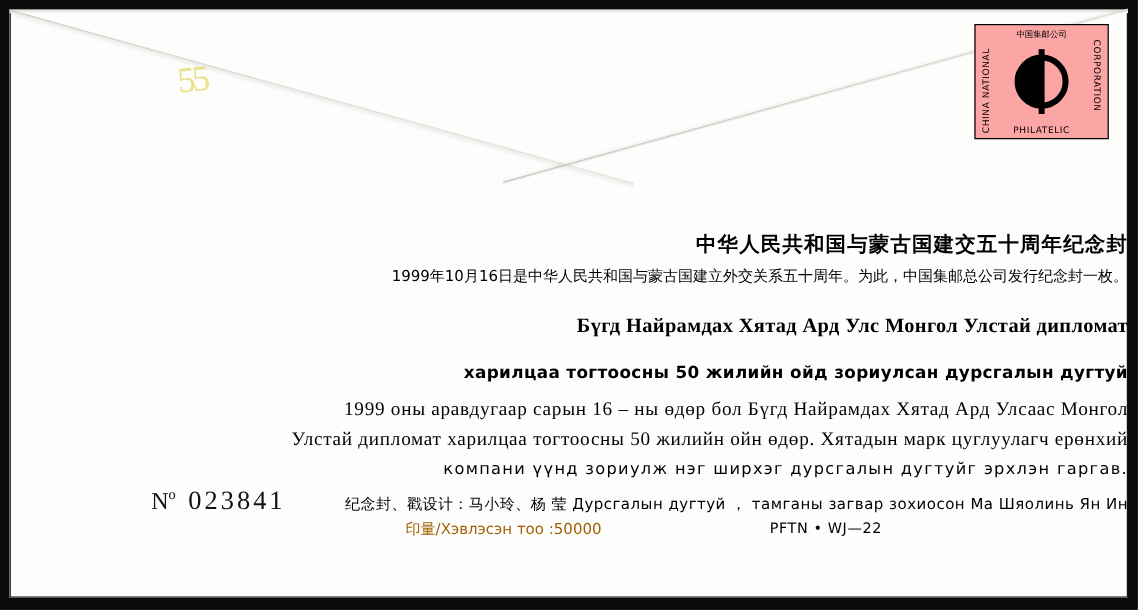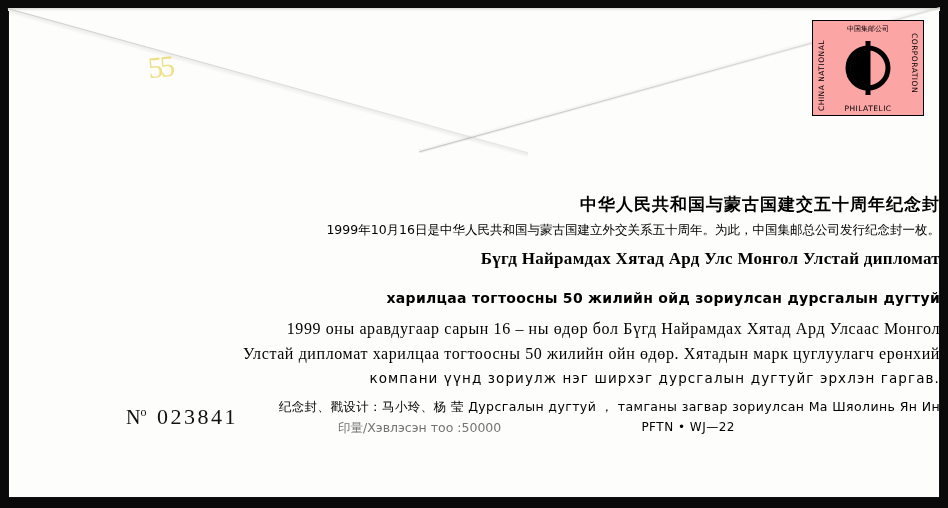--- a/index.html
+++ b/index.html
@@ -176,21 +176,21 @@
     font-size: 17px;
     font-weight: bold;
     font-family: "DejaVu Sans", sans-serif;
     letter-spacing: 1px;
     margin-bottom: 6px;
   }
   .l-cn-sub {
     font-size: 12.5px;
     font-family: "DejaVu Sans", sans-serif;
     letter-spacing: 0px;
-    margin-bottom: 9px;
+    margin-bottom: 22px;
   }
   .l-mn-bold {
     font-size: 17px;
     font-weight: bold;
     font-family: Liberation Serif, serif;
     letter-spacing: 0.3px;
     margin-bottom: 18px;
   }
   .l-mn-bold2 {
     font-size: 14px;
@@ -224,21 +224,21 @@
     width: 932px;
     height: 20px;
     margin-top: 2px;
   }
   #printrun-text {
     position: absolute;
     left: 330px;
     top: 0;
     font-size: 12.5px;
     font-family: "DejaVu Sans", sans-serif;
-    color: #737373;
+    color: #a16207;
     white-space: nowrap;
   }
   #pftn-code {
     position: absolute;
     right: 205px;
     top: 0;
     font-size: 12px;
     font-family: "DejaVu Sans", sans-serif;
     color: #000;
     white-space: nowrap;
@@ -294,21 +294,21 @@
     </div>
 
     <div id="text-block">
       <div class="line l-title">中华人民共和国与蒙古国建交五十周年纪念封</div>
       <div class="line l-cn-sub">1999年10月16日是中华人民共和国与蒙古国建立外交关系五十周年。为此，中国集邮总公司发行纪念封一枚。</div>
       <div class="line l-mn-bold">Бүгд Найрамдах Хятад Ард Улс Монгол Улстай дипломат</div>
       <div class="line l-mn-bold2">харилцаа тогтоосны 50 жилийн ойд зориулсан дурсгалын дугтуй</div>
       <div class="line l-mn">1999 оны аравдугаар сарын 16  –  ны өдөр бол Бүгд Найрамдах Хятад Ард Улсаас Монгол</div>
       <div class="line l-mn">Улстай дипломат харилцаа тогтоосны 50 жилийн ойн өдөр.   Хятадын марк цуглуулагч ерөнхий</div>
       <div class="line l-mn-last">компани үүнд зориулж нэг ширхэг дурсгалын дугтуйг эрхлэн гаргав.</div>
-      <div class="line l-credits">纪念封、戳设计：马小玲、杨  莹   Дурсгалын дугтуй ，  тамганы загвар зориулсан    Ма Шяолинь      Ян Ин</div>
+      <div class="line l-credits">纪念封、戳设计：马小玲、杨  莹   Дурсгалын дугтуй ，  тамганы загвар зохиосон    Ма Шяолинь      Ян Ин</div>
       <div id="printrun-row">
         <div id="printrun-text">印量/Хэвлэсэн тоо    :50000</div>
         <div id="pftn-code">PFTN • WJ—22</div>
       </div>
     </div>
 
     <div id="serial-number">
       <span class="no-prefix">N</span><span class="no-sup">o</span>
       <span>023841</span>
     </div>

